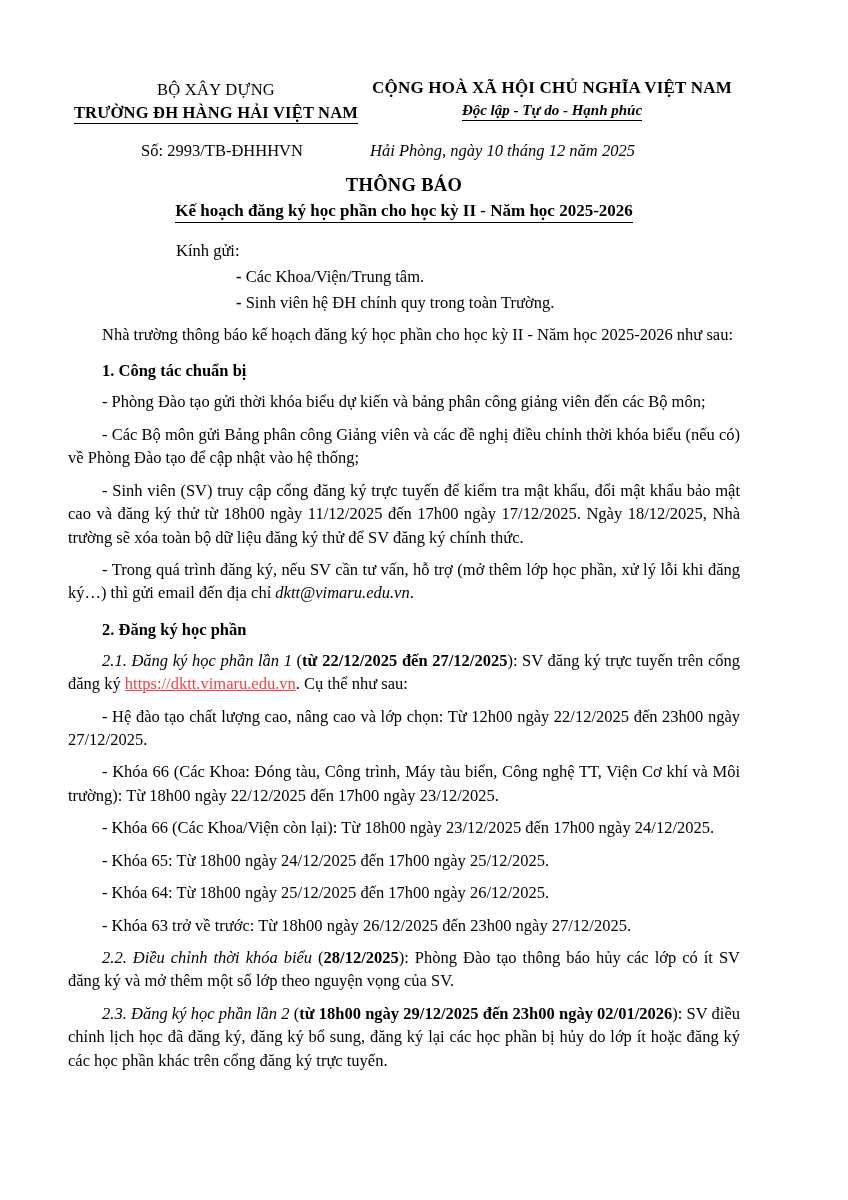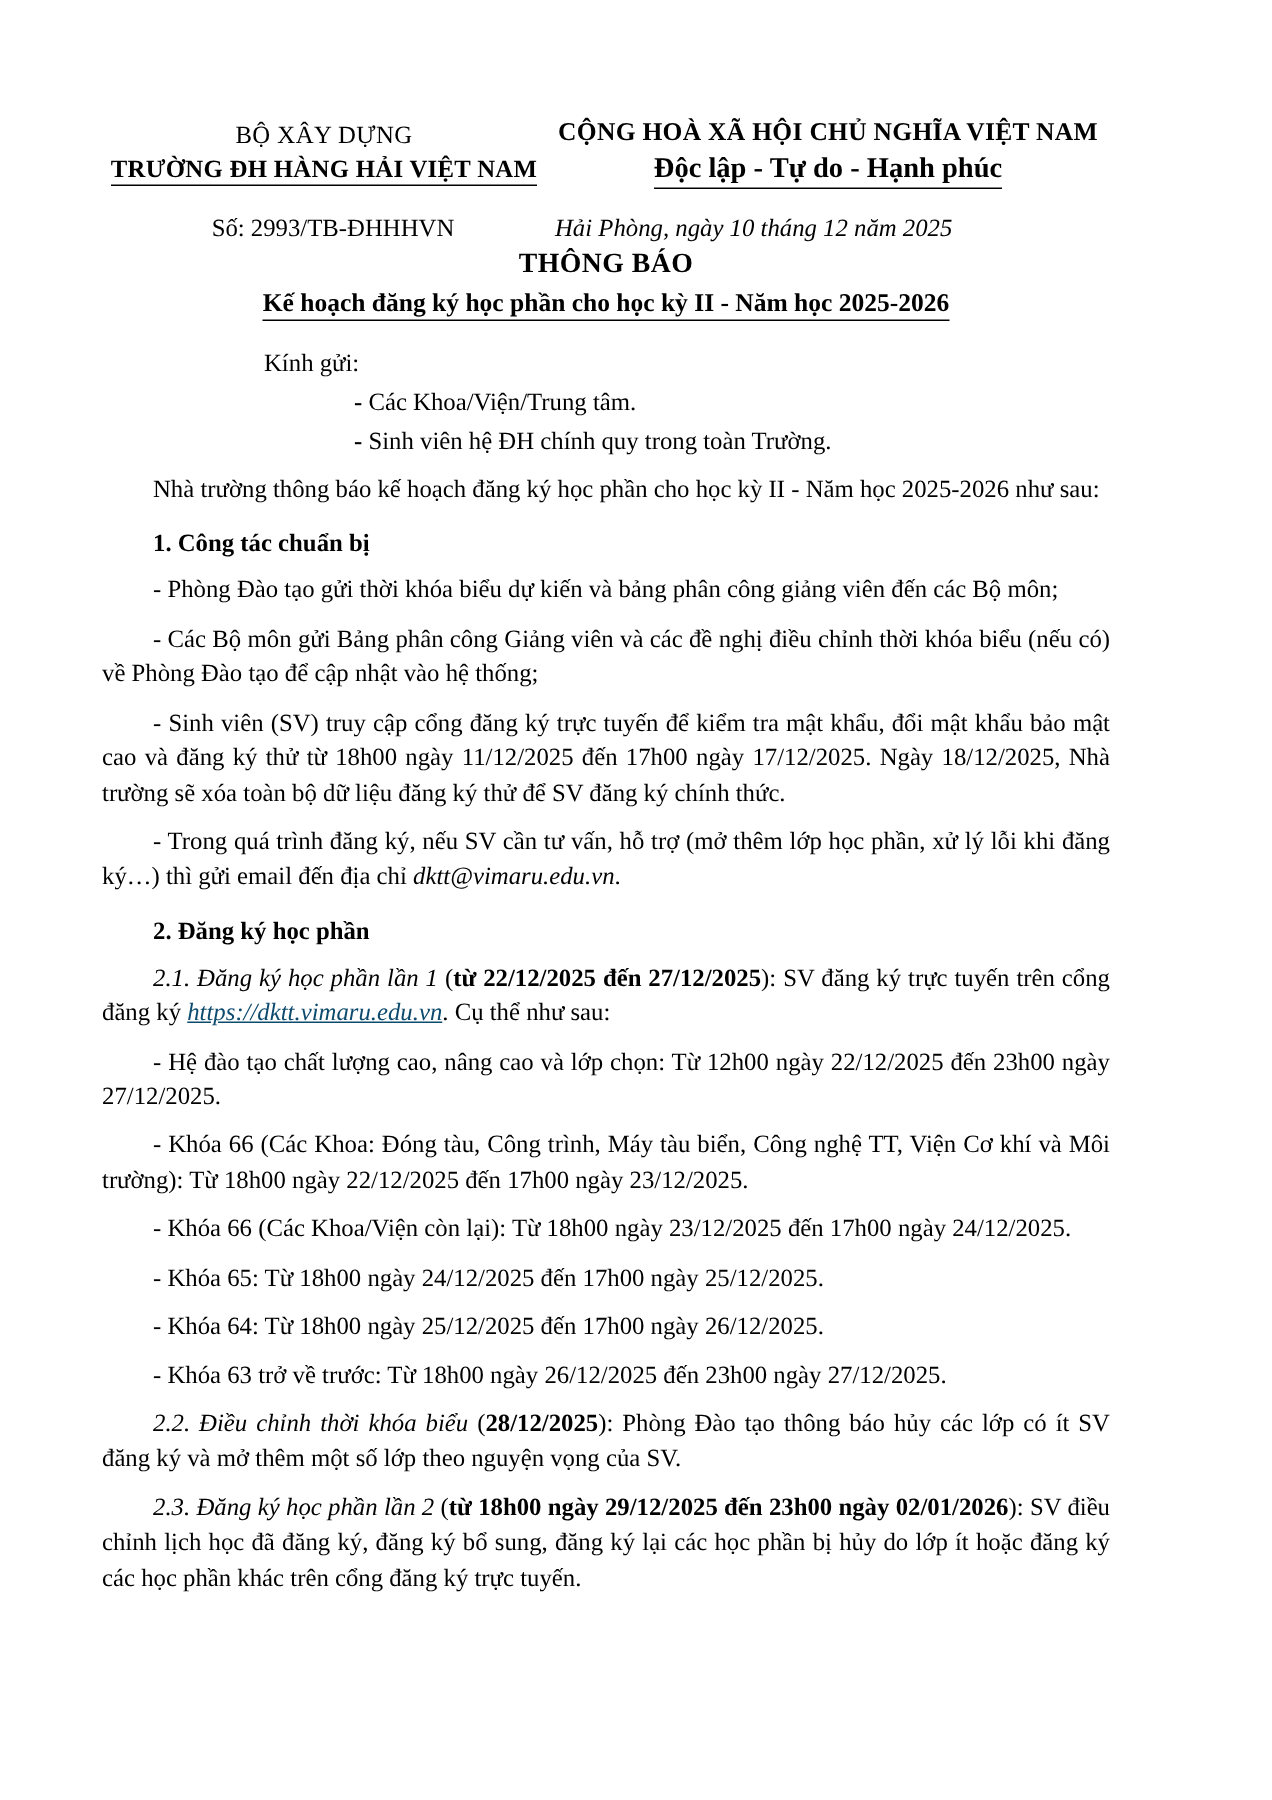--- a/index.html
+++ b/index.html
@@ -49,22 +49,23 @@
   .org-line2 .uline {
     border-bottom: 1.3px solid #000;
     padding-bottom: 1px;
   }
   .nation-line1 {
     font-size: 17px;
     font-weight: bold;
     letter-spacing: 0.2px;
   }
   .nation-line2 {
-    font-size: 19px;
-    font-weight: bold;
+    font-size: 15px;
+    font-weight: bold;
+    font-style: italic;
     margin-top: 4px;
   }
   .nation-line2 .uline {
     border-bottom: 1.3px solid #000;
     padding-bottom: 2px;
   }
 
   
   .numline {
     display: flex;
@@ -81,21 +82,21 @@
     flex: 1;
     font-size: 16.5px;
     font-style: italic;
   }
 
   
   .title-main {
     text-align: center;
     font-size: 18.5px;
     font-weight: bold;
-    margin-top: 4px;
+    margin-top: 14px;
     letter-spacing: 0.3px;
   }
   .title-sub {
     text-align: center;
     font-size: 17px;
     font-weight: bold;
     margin-top: 5px;
   }
   .title-sub .uline {
     border-bottom: 1.3px solid #000;
@@ -139,23 +140,22 @@
   p.sub {
     font-size: 16.5px;
     line-height: 1.42;
     margin: 9px 0 0 0;
     text-align: justify;
     text-indent: 34px;
   }
   .it { font-style: italic; }
   .b { font-weight: bold; margin-top: 44px; }
   a.link {
-    color: #0c4a6e;
+    color: #ef4444;
     text-decoration: underline;
-    font-style: italic;
   }
   .email-it { font-style: italic; }
 </style>
 </head>
 <body>
 
 <div class="page">
 
   <div class="header">
     <div class="header-left">

